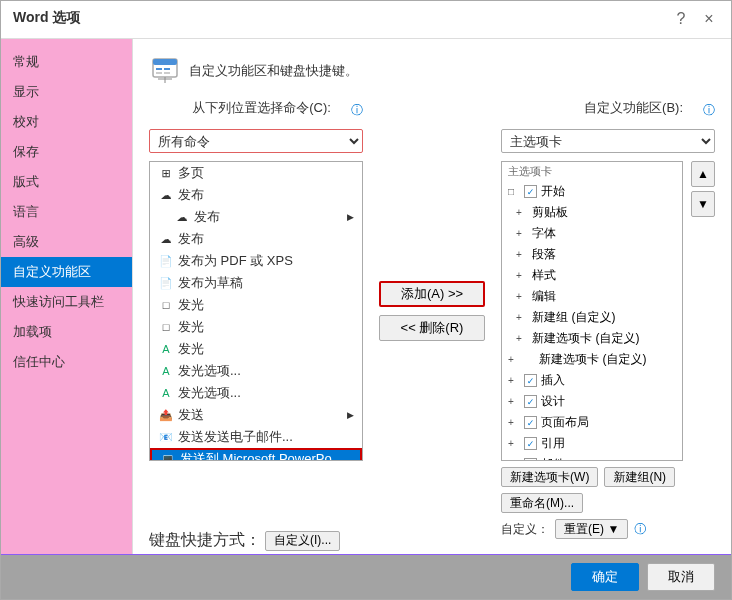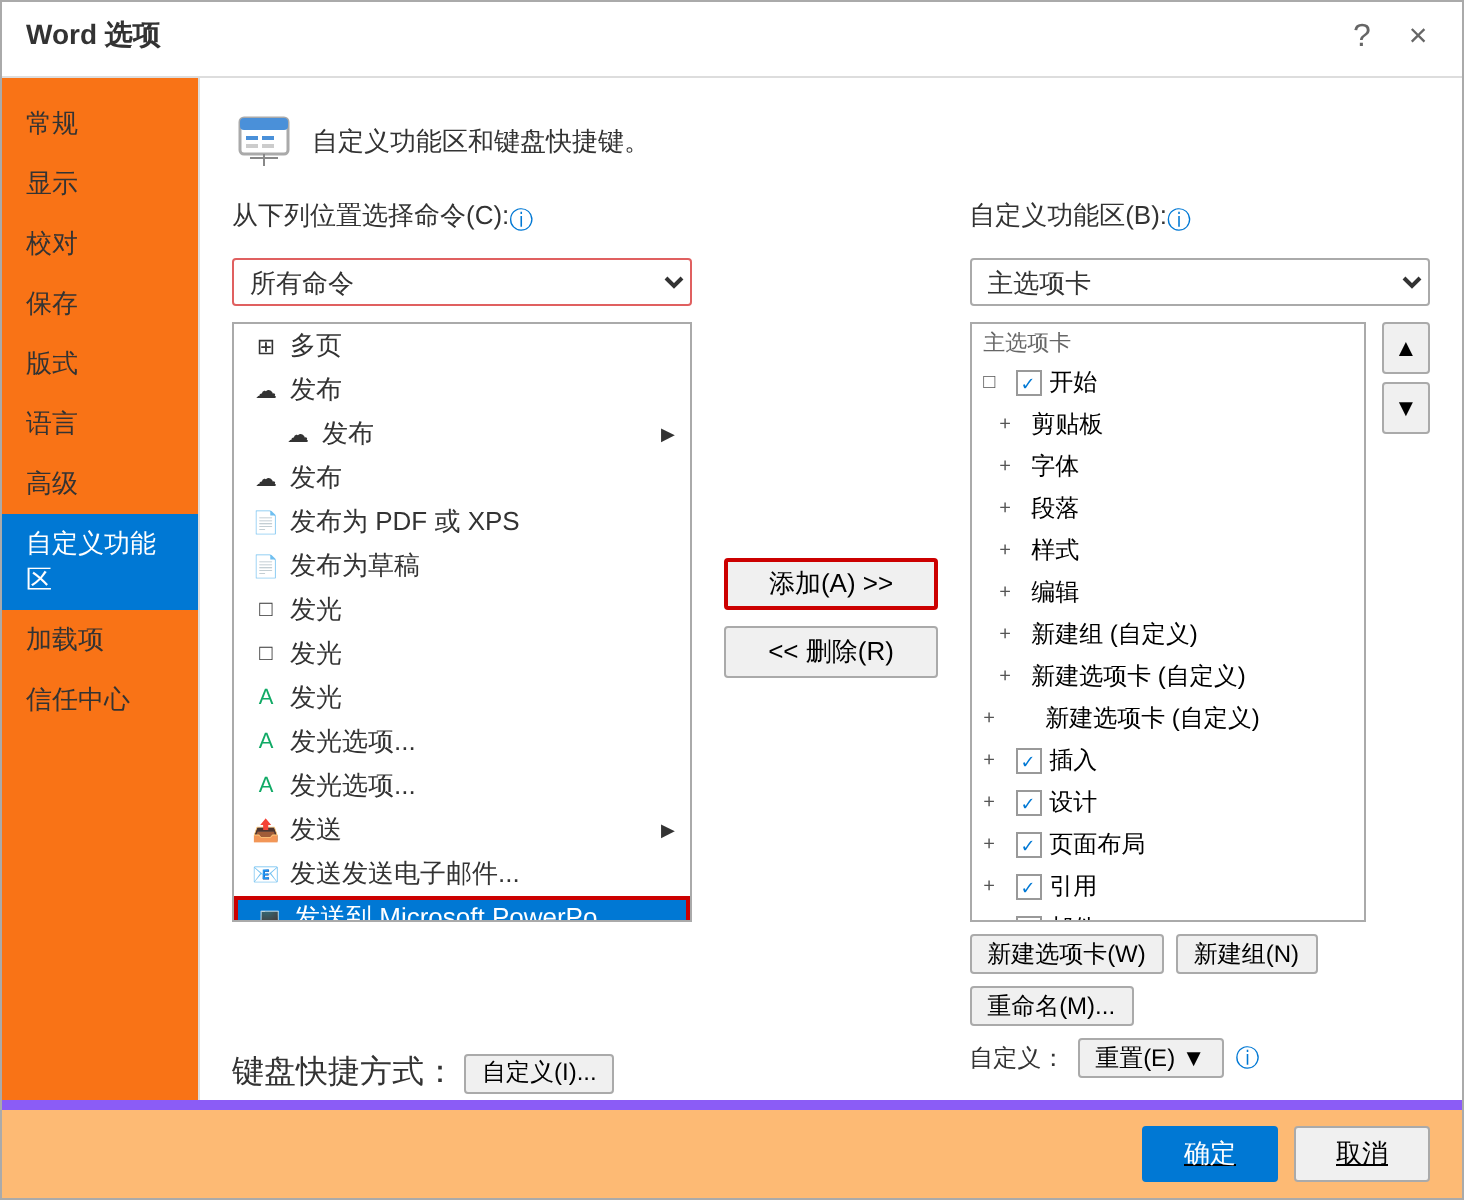--- a/index.html
+++ b/index.html
@@ -3,51 +3,51 @@
   <meta charset="utf-8">
   <style>
     * { box-sizing: border-box; margin: 0; padding: 0; font-family: 'Microsoft YaHei', SimSun, sans-serif; font-size: 13px; }
     body { background: #f0f0f0; display: flex; justify-content: center; align-items: center; height: 100vh; }
     .dialog { width: 732px; height: 600px; background: #f5f5f5; border: 1px solid #aaa; box-shadow: 2px 2px 8px rgba(0,0,0,0.3); display: flex; flex-direction: column; }
     .title-bar { background: #ffffff; border-bottom: 1px solid #ddd; padding: 8px 12px; display: flex; justify-content: space-between; align-items: flex-start; height: 38px; }
     .title-bar-left { font-size: 14px; font-weight: bold; color: #333; }
     .title-bar-right { display: flex; gap: 8px; align-items: center; }
     .title-btn { width: 20px; height: 20px; border: none; background: none; cursor: pointer; font-size: 16px; color: #666; display: flex; align-items: center; justify-content: center; }
     .main-content { display: flex; flex: 1; overflow: hidden; }
-    .sidebar { width: 99px; background: #f97316; border-right: 1px solid #ddd; padding: 8px 0; }
+    .sidebar { width: 132px; background: #f9a8d4; border-right: 1px solid #ddd; padding: 8px 0; }
     .sidebar-item { padding: 6px 12px; cursor: pointer; color: #333; font-size: 13px; }
     .sidebar-item.active { background: #0078d4; color: white; }
     .content-area { flex: 1; padding: 16px; background: #fff; overflow-y: auto; }
     .content-top { margin-bottom: 12px; display: flex; align-items: center; gap: 8px; }
     .content-top-icon { width: 32px; height: 32px; display: flex; align-items: center; justify-content: center; }
     .content-top-text { font-size: 13px; color: #333; }
     .section-label { font-size: 13px; color: #333; margin-bottom: 4px; }
     .left-panel { flex: 1; display: flex; flex-direction: column; }
     .right-panel { flex: 1; display: flex; flex-direction: column; }
-    .dropdown-row { display: flex; align-items: center; gap: 0; margin-bottom: 8px; }
+    .dropdown-row { display: flex; align-items: center; gap: 20px; margin-bottom: 8px; justify-content: flex-end; }
     .dropdown { flex: 1; height: 24px; border: 1px solid #0078d4; border-radius: 2px; background: white; padding: 0 4px; font-size: 13px; color: #333; outline: none; }
     .list-box { flex: 1; border: 1px solid #aaa; background: white; overflow-y: auto; min-height: 280px; max-height: 300px; }
     .list-item { padding: 2px 8px; cursor: pointer; display: flex; align-items: center; gap: 4px; white-space: nowrap; overflow: hidden; text-overflow: ellipsis; color: #333; font-size: 12px; height: 22px; }
     .list-item.selected { background: #0078d4; color: white; }
     .list-item-icon { width: 16px; height: 16px; min-width: 16px; display: flex; align-items: center; justify-content: center; font-size: 11px; }
     .middle-buttons { display: flex; flex-direction: column; justify-content: center; gap: 8px; padding: 0 8px; min-width: 80px; }
     .mid-btn { height: 26px; border: 1px solid #aaa; background: #f0f0f0; cursor: pointer; padding: 0 20px; font-size: 13px; white-space: nowrap; border-radius: 2px; }
     .right-tree { flex: 1; border: 1px solid #aaa; background: white; overflow-y: auto; min-height: 280px; max-height: 300px; }
     .tree-item { padding: 2px 4px; display: flex; align-items: center; gap: 2px; font-size: 12px; cursor: pointer; }
     .tree-expand { width: 14px; min-width: 14px; font-size: 10px; color: #555; cursor: pointer; }
     .tree-checkbox { width: 13px; height: 13px; border: 1px solid #999; display: inline-flex; align-items: center; justify-content: center; font-size: 9px; margin-right: 2px; background: white; }
     .tree-checkbox.checked::after { content: '✓'; color: #0078d4; }
     .tree-label { font-size: 12px; }
     .indent1 { padding-left: 14px; }
     .right-side-btns { display: flex; flex-direction: column; gap: 4px; padding-left: 4px; }
     .arrow-btn { width: 24px; height: 26px; border: 1px solid #aaa; background: #f0f0f0; cursor: pointer; display: flex; align-items: center; justify-content: center; font-size: 12px; border-radius: 2px; }
     .bottom-btn { height: 20px; border: 1px solid #aaa; background: #f0f0f0; cursor: pointer; padding: 0 8px; font-size: 12px; border-radius: 2px; }
     .keyboard-row { display: flex; align-items: center; margin-top: 8px; gap: 4px; }
     .keyboard-label { font-size: 16px; color: #333; }
-    .dialog-footer { border-top: 5px solid #8b5cf6; padding: 8px 16px; display: flex; justify-content: flex-end; gap: 8px; background: #fdba74; text-decoration: underline; }
+    .dialog-footer { border-top: 1px solid #8b5cf6; padding: 8px 16px; display: flex; justify-content: flex-end; gap: 8px; background: #a3a3a3; }
     .footer-btn { height: 28px; border: 1px solid #aaa; background: #f0f0f0; cursor: pointer; padding: 0 20px; font-size: 13px; border-radius: 2px; }
     .footer-btn.primary { background: #0078d4; color: white; border-color: #0078d4; }
     .info-circle { color: #0078d4; font-size: 12px; cursor: pointer; }
   </style>
 </head>
 <body>
 
 <div class="dialog">
 
   <div class="title-bar">
@@ -62,20 +62,21 @@
 
     <div class="sidebar">
       <div class="sidebar-item">常规</div>
       <div class="sidebar-item">显示</div>
       <div class="sidebar-item">校对</div>
       <div class="sidebar-item">保存</div>
       <div class="sidebar-item">版式</div>
       <div class="sidebar-item">语言</div>
       <div class="sidebar-item">高级</div>
       <div class="sidebar-item active">自定义功能区</div>
+      <div class="sidebar-item">快速访问工具栏</div>
       <div class="sidebar-item">加载项</div>
       <div class="sidebar-item">信任中心</div>
     </div>
 
     <div class="content-area">
 
       <div class="content-top">
         <div class="content-top-icon">
           <svg width="28" height="28" viewBox="0 0 28 28">
             <rect x="2" y="2" width="24" height="18" rx="2" fill="#fff" stroke="#aaa" stroke-width="1.5"></rect>

